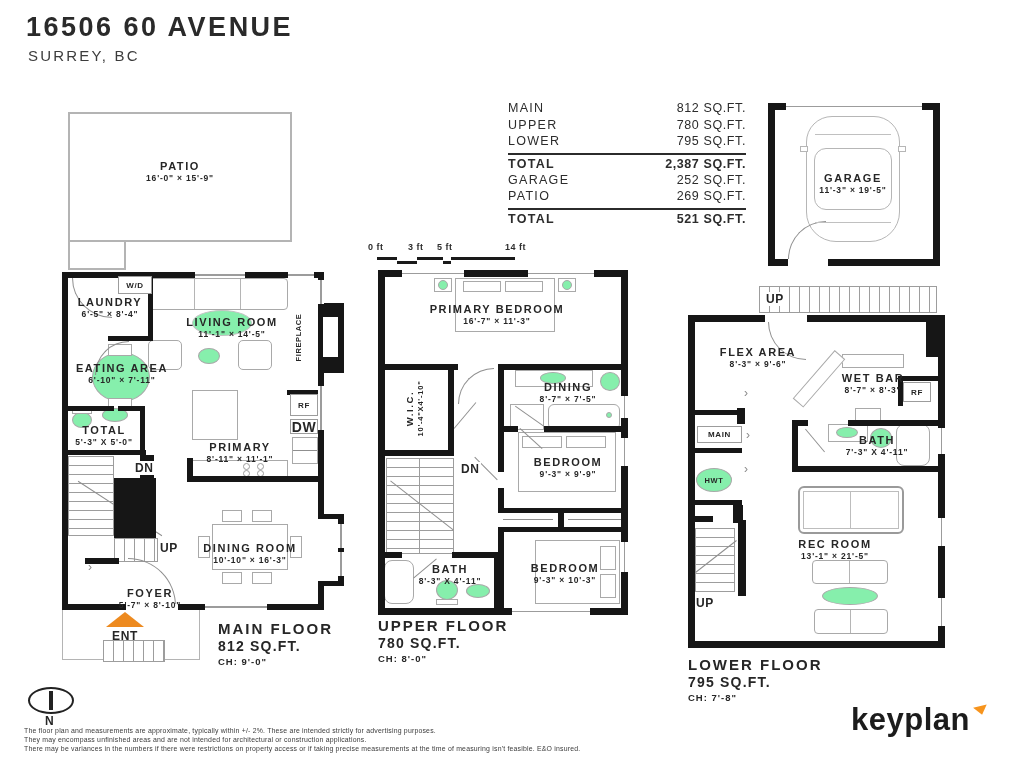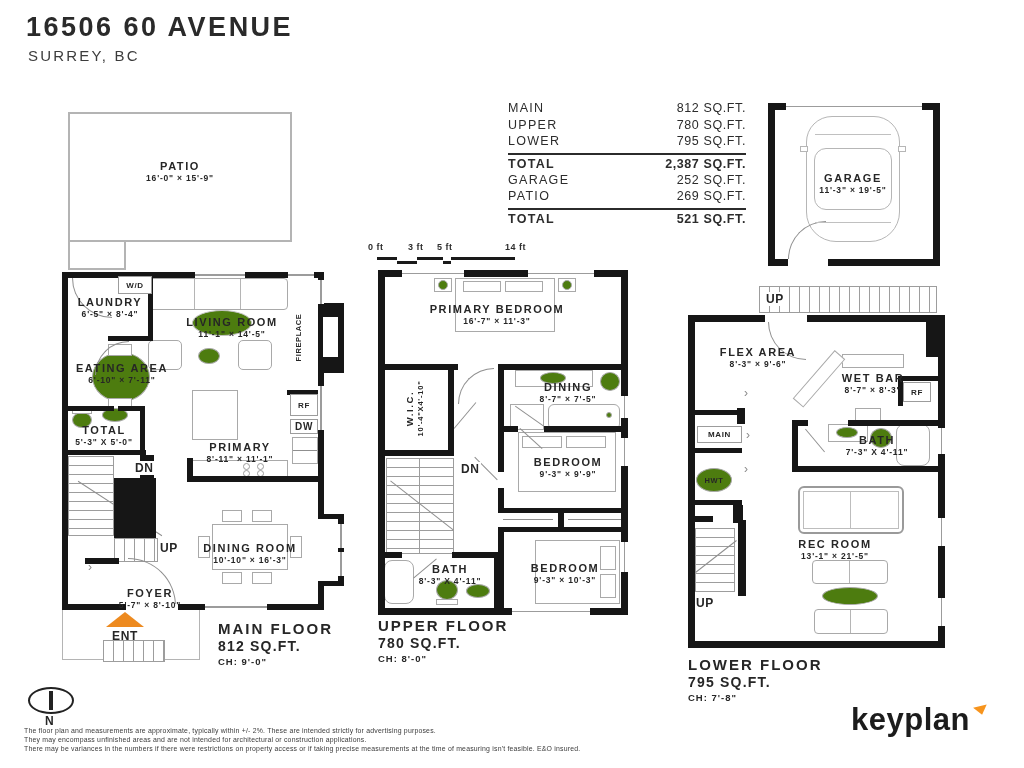--- a/index.html
+++ b/index.html
@@ -4,21 +4,21 @@
 <style>
 *{margin:0;padding:0;box-sizing:border-box}
 html,body{width:1024px;height:768px}
 body{position:relative;background:#fff;font-family:"Liberation Sans","DejaVu Sans",sans-serif;color:#232323;overflow:hidden}
 .w,.winh,.winv,.tb,.el,.room,.tag,.sth,.stv,.dl,.q,.chev,.box,.wwhite,.flab,.sclab,.scseg,.disc{position:absolute}
 .w{background:#161616;z-index:4}
 .wwhite{background:#fff;z-index:5}
 .winh{background:linear-gradient(180deg,#fff 0 36%,#9c9c9c 36% 62%,#fff 62% 100%);z-index:5}
 .winv{background:linear-gradient(90deg,#fff 0 36%,#9c9c9c 36% 62%,#fff 62% 100%);z-index:5}
 .tb{border:1px solid #a9a9a9;background:#fff;z-index:2}
-.el{border:1px solid #a9a9a9;background:#4d7c0f;border-radius:50%;z-index:2}
+.el{border:1px solid #a9a9a9;background:#86efac;border-radius:50%;z-index:2}
 .room{transform:translateX(-50%);text-align:center;white-space:nowrap;z-index:6}
 .rn{font-size:11px;font-weight:700;letter-spacing:1.6px;color:#262626}
 .rd{font-size:8.5px;font-weight:700;letter-spacing:.8px;color:#262626;margin-top:1px}
 .tag{font-size:12px;font-weight:700;letter-spacing:.6px;color:#262626;z-index:6;white-space:nowrap}
 .cc{transform:translateX(-50%)}
 .box{border:1px solid #9c9c9c;background:#fff;display:flex;align-items:center;justify-content:center;z-index:5}
 .box .tag{position:static}
 .sth{border:1px solid #9d9d9d;background:repeating-linear-gradient(180deg,#fff 0 8px,#9d9d9d 8px 9px);z-index:1}
 .stv{border:1px solid #9d9d9d;background:repeating-linear-gradient(90deg,#fff 0 9px,#9d9d9d 9px 10px);z-index:1}
 .dl{background:#8f8f8f;height:1px;z-index:3}
@@ -201,21 +201,21 @@
 <div class="tb" style="left:192px;top:390px;width:46px;height:50px"></div>
 <div class="tb" style="left:190px;top:460px;width:98px;height:17px"></div>
 <div class="burn" style="left:243px;top:463px"></div>
 <div class="burn" style="left:257px;top:463px"></div>
 <div class="burn" style="left:243px;top:470px"></div>
 <div class="burn" style="left:257px;top:470px"></div>
 <div class="box" style="left:290px;top:394px;width:28px;height:22px">
     <span class="tag" style="font-size:8px">RF</span>
   </div>
 <div class="box" style="left:290px;top:419px;width:28px;height:15px">
-    <span class="tag" style="font-size:10px">DW</span>
+    <span class="tag" style="font-size:14px">DW</span>
   </div>
 <div class="tb" style="left:292px;top:437px;width:26px;height:27px"></div>
 <div class="dl" style="left:293px;top:450px;width:24px"></div>
 <div class="room" style="left:240px;top:441px">
   <div class="rn">PRIMARY</div>
   <div class="rd">8'-11" × 11'-1"</div>
 </div>
 
 <div class="tb" style="left:212px;top:524px;width:76px;height:46px"></div>
 <div class="tb" style="left:222px;top:510px;width:20px;height:12px"></div>

